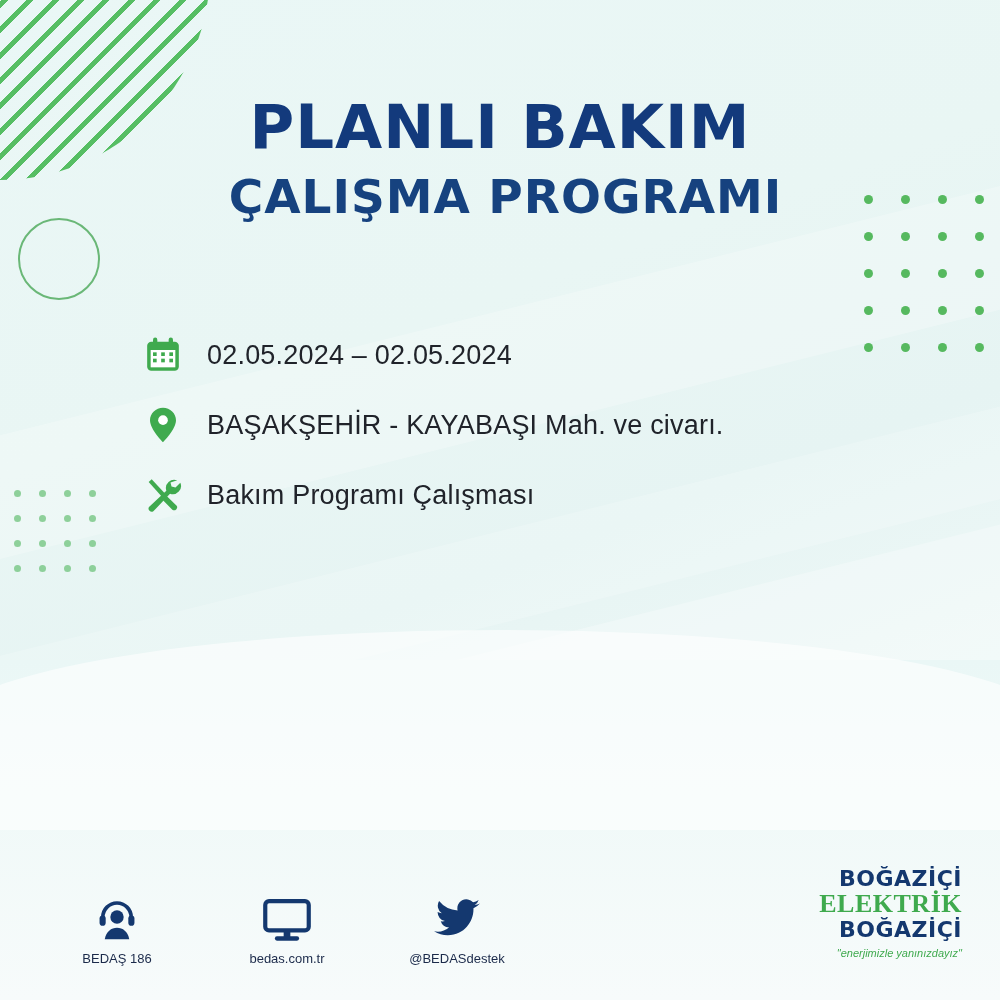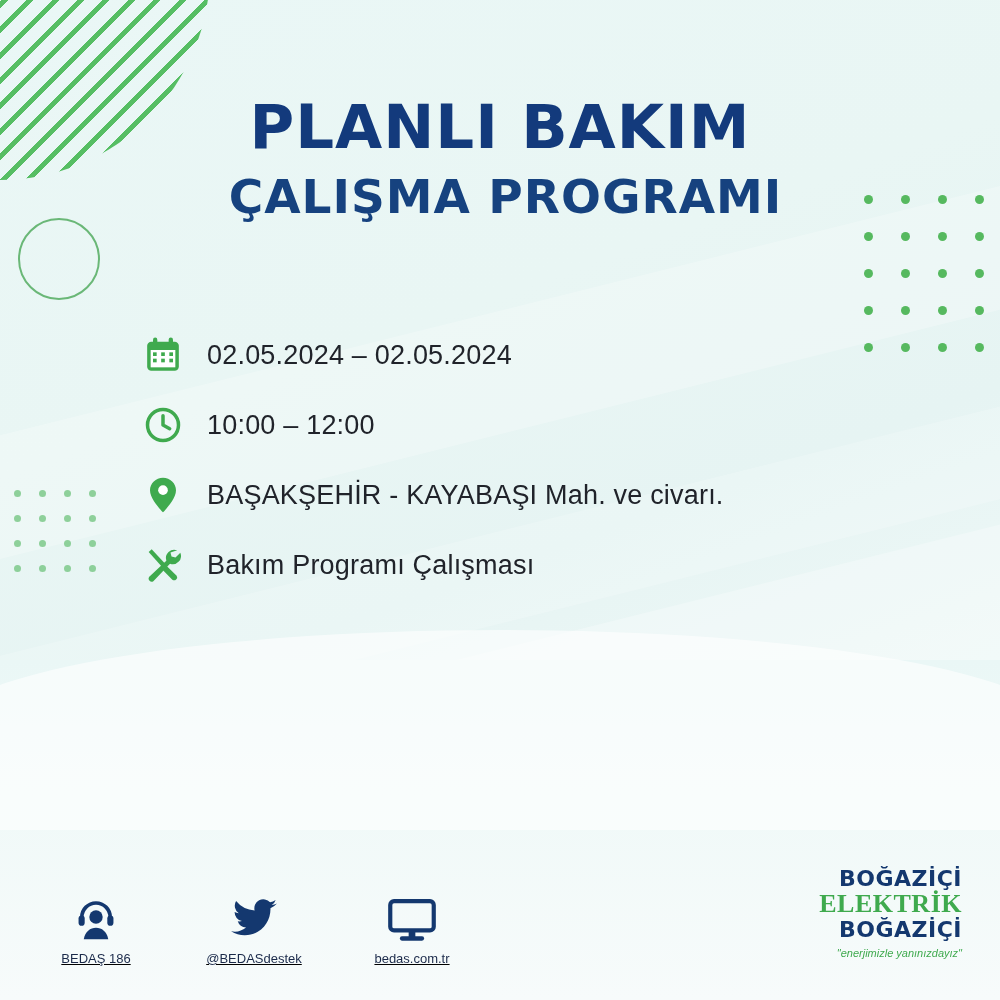--- a/index.html
+++ b/index.html
@@ -167,26 +167,25 @@
 
   
   .footer {
     position: absolute;
     left: 0; right: 0;
     bottom: 18px;
     height: 120px;
   }
   .contacts {
     position: absolute;
-    left: 40px;
+    left: 61px;
     bottom: 16px;
     display: flex;
-    gap: 46px;
+    gap: 58px;
     align-items: flex-end;
-    text-decoration: underline;
   }
   .contact {
     width: 112px;
     text-align: center;
   }
   .contact .cico {
     height: 52px;
     display: flex;
     align-items: flex-end;
     justify-content: center;
@@ -290,29 +289,20 @@
             <rect x="15.8" y="10.4" width="2.2" height="2.2"></rect>
             <rect x="6" y="14.2" width="2.2" height="2.2"></rect>
             <rect x="10.9" y="14.2" width="2.2" height="2.2"></rect>
             <rect x="15.8" y="14.2" width="2.2" height="2.2"></rect>
           </g>
         </svg>
       </div>
       <div class="txt">02.05.2024 – 02.05.2024</div>
     </div>
 
-    <div class="row">
-      <div class="ico">
-        <svg width="40" height="40" viewBox="0 0 24 24">
-          <circle cx="12" cy="12" r="9.3" fill="none" stroke="#3faa4e" stroke-width="2.1"></circle>
-          <path d="M12 6.4 V12 L16 14.2" fill="none" stroke="#3faa4e" stroke-width="2.1" stroke-linecap="round" stroke-linejoin="round"></path>
-        </svg>
-      </div>
-      <div class="txt">10:00 – 12:00</div>
-    </div>
 
     <div class="row">
       <div class="ico">
         <svg width="40" height="40" viewBox="0 0 24 24">
           <path d="M12 1.6 c-4.3 0 -7.8 3.4 -7.8 7.6 c0 5.6 7.8 13.2 7.8 13.2 s7.8 -7.6 7.8 -13.2 c0 -4.2 -3.5 -7.6 -7.8 -7.6 z" fill="#3faa4e"></path>
           <circle cx="12" cy="9.1" r="2.9" fill="#ffffff"></circle>
         </svg>
       </div>
       <div class="txt">BAŞAKŞEHİR - KAYABAŞI Mah. ve civarı.</div>
     </div>
@@ -342,38 +332,38 @@
             <rect x="17.9" y="9.6" width="3.2" height="5.4" rx="1.6" fill="#14386f"></rect>
             <circle cx="12" cy="10.4" r="3.5" fill="#14386f"></circle>
             <path d="M5.6 22 c0.7 -4 3.4 -6 6.4 -6 s5.7 2 6.4 6 z" fill="#14386f"></path>
           </svg>
         </div>
         <div class="clabel">BEDAŞ 186</div>
       </div>
 
       <div class="contact">
         <div class="cico">
-          <svg width="50" height="46" viewBox="0 0 24 22">
-            <path d="M23 3.1 a8.6 8.6 0 0 1 -2.5 0.7 a4.3 4.3 0 0 0 1.9 -2.4 a8.6 8.6 0 0 1 -2.7 1.1 a4.3 4.3 0 0 0 -7.4 3.9 A12.2 12.2 0 0 1 3.4 1.9 a4.3 4.3 0 0 0 1.3 5.8 a4.2 4.2 0 0 1 -2 -0.5 a4.3 4.3 0 0 0 3.5 4.3 a4.3 4.3 0 0 1 -2 0.1 a4.3 4.3 0 0 0 4 3 A8.7 8.7 0 0 1 1 16.4 a12.2 12.2 0 0 0 6.6 1.9 c8 0 12.3 -6.6 12.3 -12.3 v-0.6 A8.6 8.6 0 0 0 23 3.1 z" fill="#14386f"></path>
-          </svg>
-        </div>
-        <div class="clabel">@BEDASdestek</div>
-      </div>
-
-      <div class="contact">
-        <div class="cico">
           <svg width="52" height="46" viewBox="0 0 24 22">
             <rect x="1.6" y="2" width="20.8" height="14" rx="1.8" fill="none" stroke="#14386f" stroke-width="2"></rect>
             <rect x="10.4" y="16" width="3.2" height="3.2" fill="#14386f"></rect>
             <rect x="6.2" y="18.8" width="11.6" height="2.1" rx="1" fill="#14386f"></rect>
           </svg>
         </div>
         <div class="clabel">bedas.com.tr</div>
       </div>
 
+      <div class="contact">
+        <div class="cico">
+          <svg width="50" height="46" viewBox="0 0 24 22">
+            <path d="M23 3.1 a8.6 8.6 0 0 1 -2.5 0.7 a4.3 4.3 0 0 0 1.9 -2.4 a8.6 8.6 0 0 1 -2.7 1.1 a4.3 4.3 0 0 0 -7.4 3.9 A12.2 12.2 0 0 1 3.4 1.9 a4.3 4.3 0 0 0 1.3 5.8 a4.2 4.2 0 0 1 -2 -0.5 a4.3 4.3 0 0 0 3.5 4.3 a4.3 4.3 0 0 1 -2 0.1 a4.3 4.3 0 0 0 4 3 A8.7 8.7 0 0 1 1 16.4 a12.2 12.2 0 0 0 6.6 1.9 c8 0 12.3 -6.6 12.3 -12.3 v-0.6 A8.6 8.6 0 0 0 23 3.1 z" fill="#14386f"></path>
+          </svg>
+        </div>
+        <div class="clabel">@BEDASdestek</div>
+      </div>
+
     </div>
 
     <div class="brand">
       <div class="l1">BOĞAZİÇİ</div>
       <div class="l2">ELEKTRİK</div>
       <div class="l3">BOĞAZİÇİ</div>
       <div class="slogan">"enerjimizle yanınızdayız"</div>
     </div>
 
   </div>

